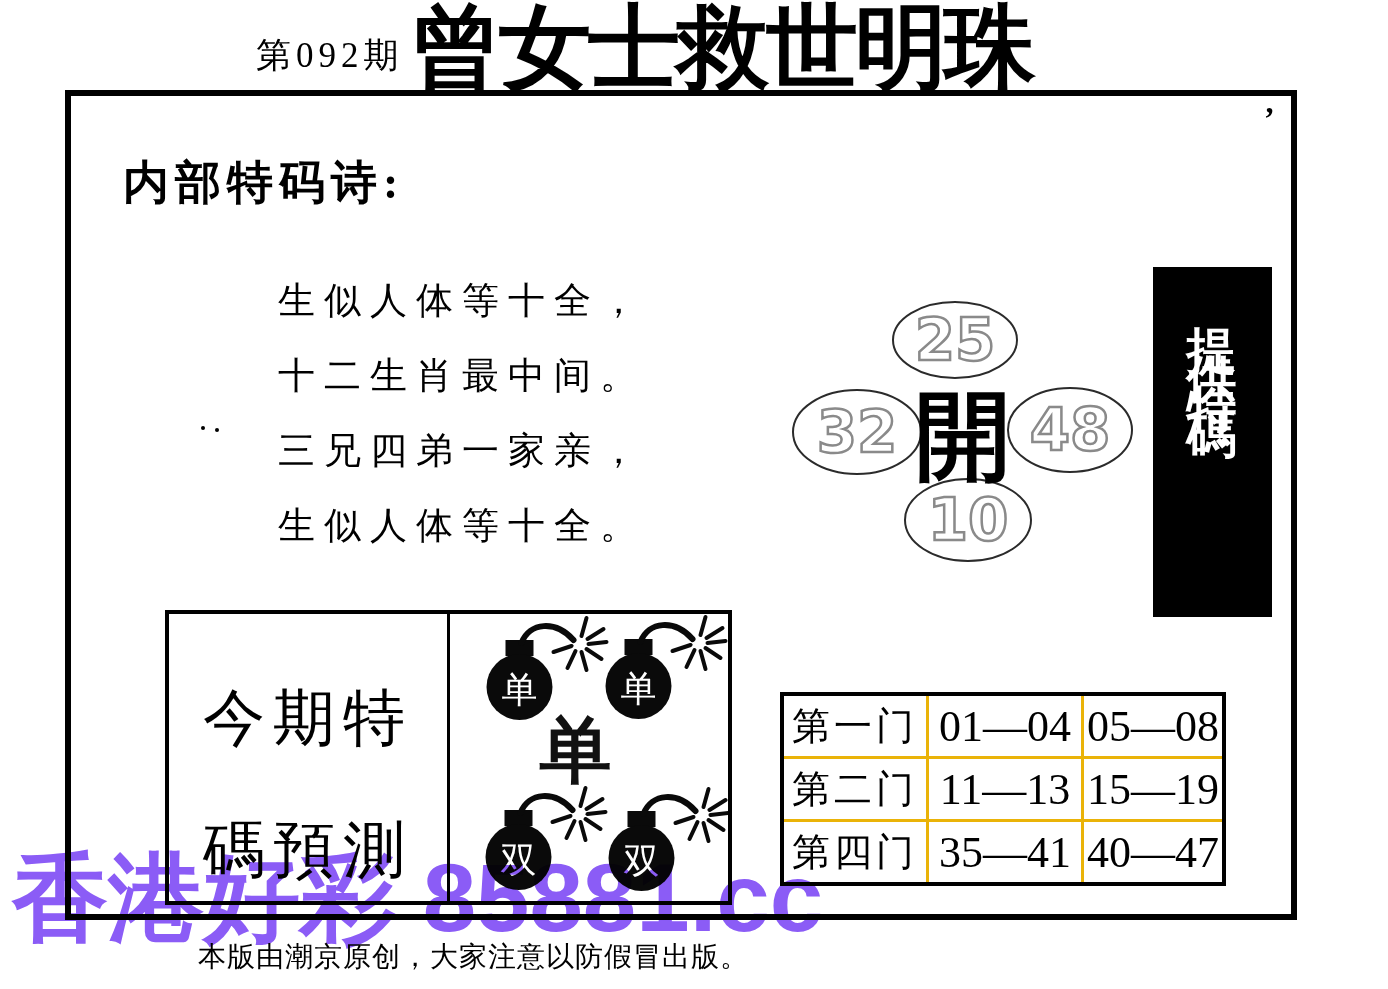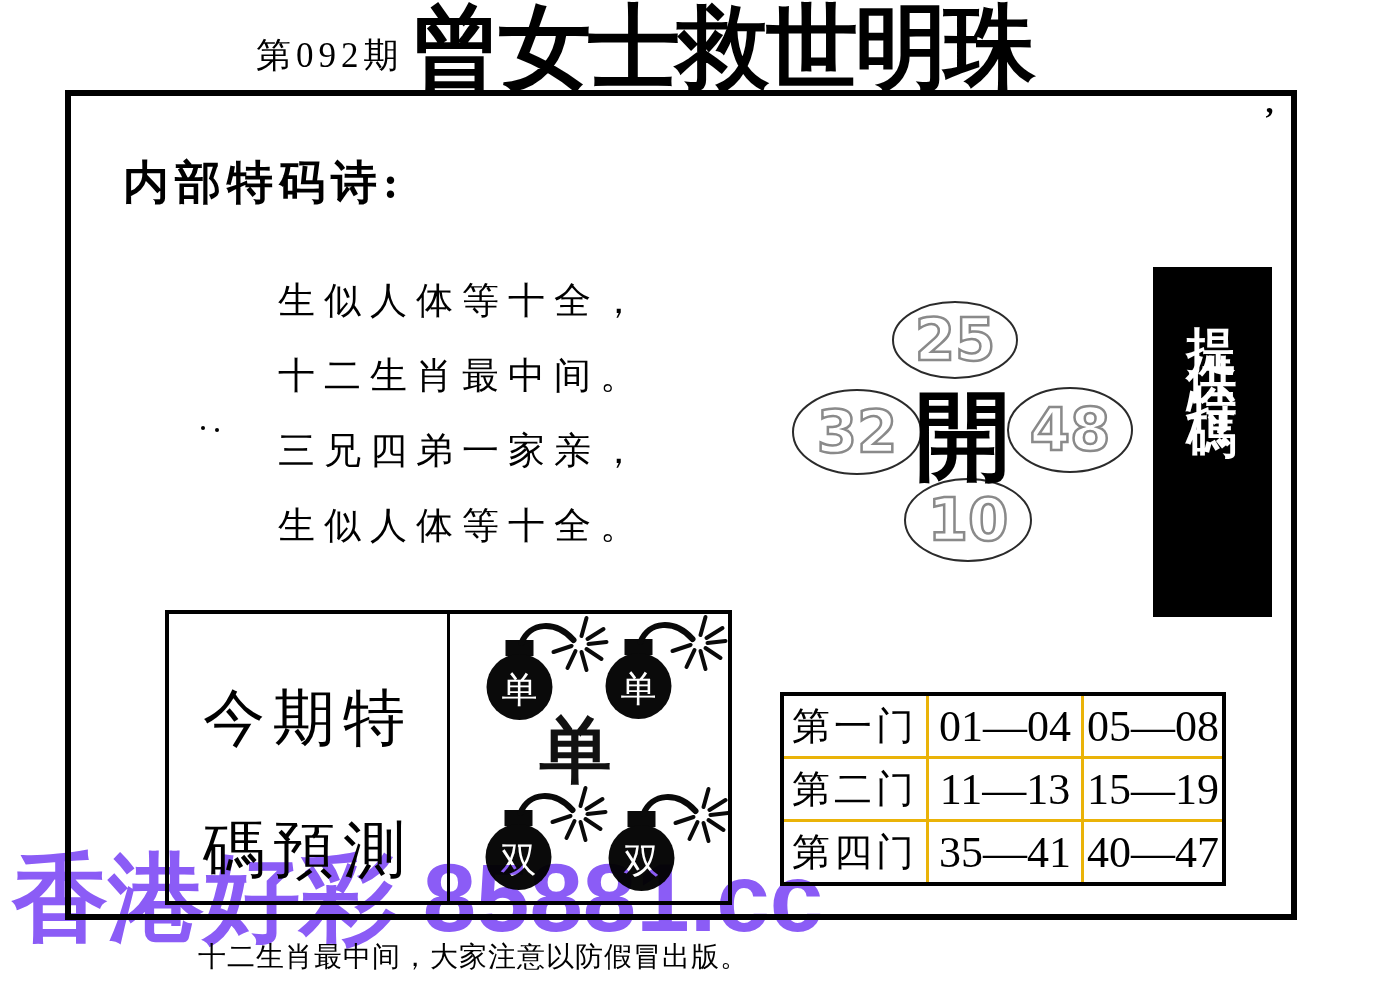--- a/index.html
+++ b/index.html
@@ -175,15 +175,15 @@
     <div class="cell gate-range">05—08</div>
     <div class="cell gate-label">第二门</div>
     <div class="cell gate-range">11—13</div>
     <div class="cell gate-range">15—19</div>
     <div class="cell gate-label">第四门</div>
     <div class="cell gate-range">35—41</div>
     <div class="cell gate-range">40—47</div>
   </div>
 
   <div class="watermark">香港好彩 85881.cc</div>
-  <div class="footer">十二生肖最中间，大家注意以防假冒出版。</div>
+  <div class="footer">本版由潮京原创，大家注意以防假冒出版。</div>
 
 </div>
 
 </body></html>

